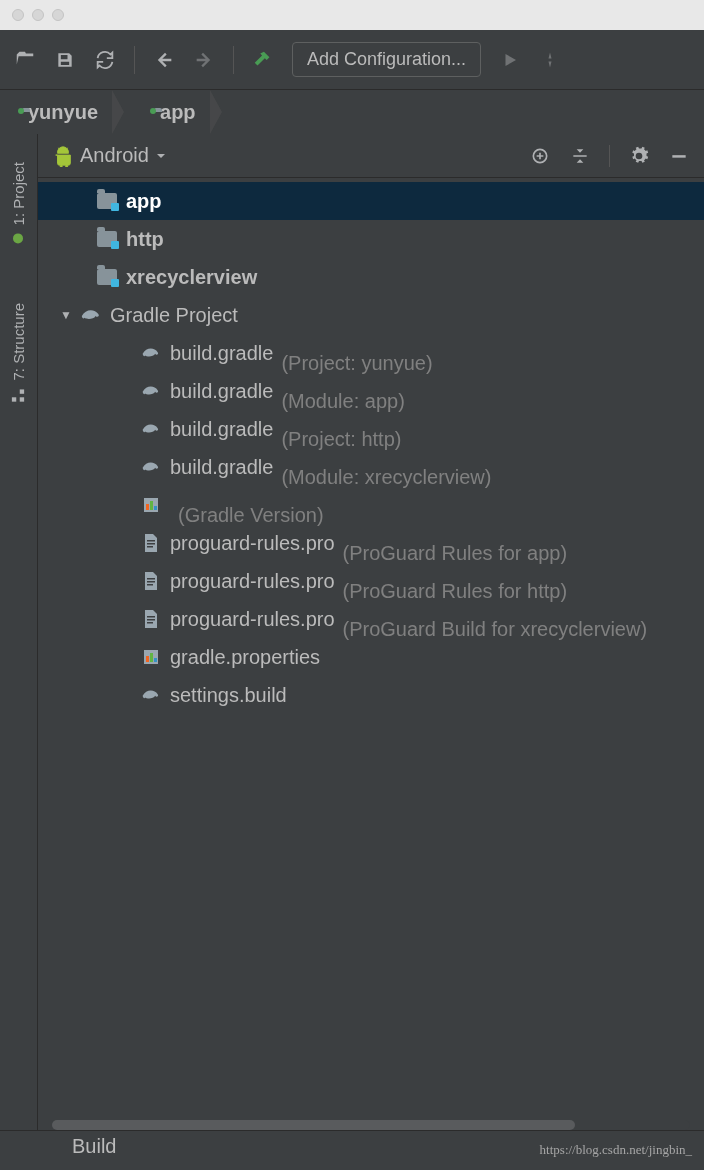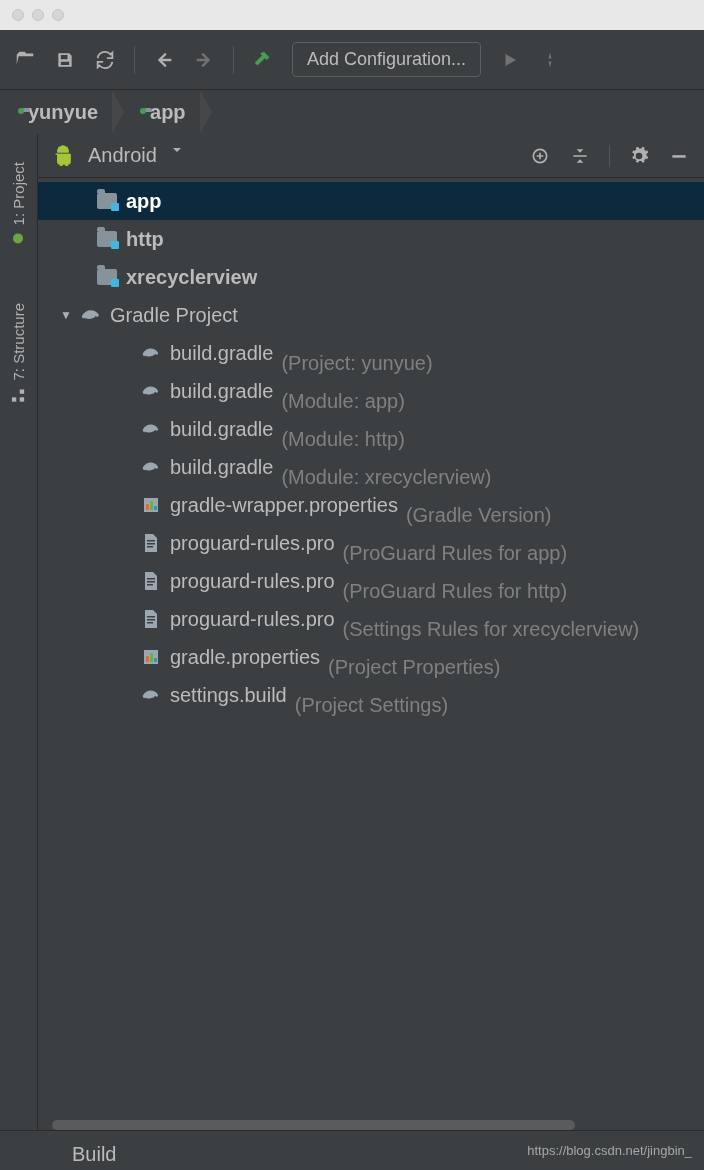--- a/index.html
+++ b/index.html
@@ -8,34 +8,34 @@
   .titlebar { height: 30px; background: #e8e8e8; display: flex; align-items: center; padding-left: 12px; gap: 8px; }
   .traffic-dot { width: 12px; height: 12px; border-radius: 50%; background: #d6d6d6; border: 1px solid #c4c4c4; }
   
   .toolbar { height: 60px; background: #3c3f41; border-bottom: 1px solid #2b2b2b; display: flex; align-items: center; padding: 0 14px; gap: 18px; }
   .toolbar .sep { width: 1px; height: 28px; background: #555; }
   .tb-icon { width: 22px; height: 22px; display: flex; align-items: center; justify-content: center; cursor: pointer; color: #afb1b3; }
   .tb-icon.disabled { opacity: .45; }
   .hammer { color: #499c54; }
   .config-btn { border: 1px solid #5e6060; border-radius: 4px; padding: 6px 14px; font-size: 18px; color: #bbbbbb; cursor: pointer; }
   
-  .breadcrumb { height: 44px; background: #3c3f41; display: flex; align-items: center; padding-left: 12px; gap: 0; }
+  .breadcrumb { height: 44px; background: #3c3f41; display: flex; align-items: center; padding-left: 12px; gap: 10px; }
   .crumb { display: flex; align-items: center; gap: 6px; padding: 4px 10px; font-size: 20px; font-weight: 600; color: #bbbbbb; cursor: pointer; position: relative; }
   .crumb::after { content: ""; width: 0; height: 0; border-top: 22px solid transparent; border-bottom: 22px solid transparent; border-left: 12px solid #555; position: relative; margin-left: 8px; opacity:.4; }
   
   .main { display: flex; height: calc(1170px - 30px - 60px - 44px - 40px); }
   
   .side-tabs { width: 38px; background: #3c3f41; border-right: 1px solid #2b2b2b; display: flex; flex-direction: column; align-items: center; padding-top: 18px; }
   .side-tab { writing-mode: vertical-rl; transform: rotate(180deg); font-size: 15px; color: #afb1b3; padding: 10px 0; cursor: pointer; display: flex; align-items: center; gap: 8px; }
   .side-tab.active::before { content: ""; width: 10px; height: 10px; background: #6ba644; border-radius: 50%; display: inline-block; }
   .side-tab-icon { width: 14px; height: 14px; }
   
   .project-panel { flex: 1; background: #3c3f41; display: flex; flex-direction: column; overflow: hidden; }
   .panel-header { height: 44px; display: flex; align-items: center; padding: 0 14px; border-bottom: 1px solid #2b2b2b; }
-  .view-select { display: flex; gap: 14px; font-size: 20px; color: #bbbbbb; cursor: pointer; }
+  .view-select { display: flex; align-items: center; gap: 6px; font-size: 20px; color: #bbbbbb; cursor: pointer; }
   .android-icon { width: 22px; height: 22px; }
   .panel-header .spacer { flex: 1; }
   .panel-header .hicon { width: 22px; height: 22px; margin-left: 18px; cursor: pointer; color: #afb1b3; display:flex; align-items:center; justify-content:center; }
   .panel-header .sep2 { width: 1px; height: 22px; background: #555; margin-left: 18px; }
   
   .tree { flex: 1; overflow: auto; padding-top: 4px; }
   .tree-row { display: flex; align-items: center; height: 38px; padding-left: 22px; font-size: 20px; color: #bbbbbb; cursor: pointer; white-space: nowrap; }
   .tree-row.selected { background: #0d293e; color: #ffffff; font-weight: 600; }
   .tree-row.bold { font-weight: 600; }
   .tree-row .arrow { width: 20px; color: #afb1b3; font-size: 12px; }
@@ -45,23 +45,23 @@
   .tree-row .meta { color: #808080; margin-left: 8px; margin-top: 20px; }
   
   .folder-icon { width: 20px; height: 16px; background: #87939a; border-radius: 2px; position: relative; }
   .folder-icon::before { content:""; position:absolute; top:-4px; left:0; width:8px; height:4px; background:#87939a; border-radius:2px 2px 0 0; }
   .folder-icon.blue::after { content:""; position:absolute; bottom:-2px; right:-2px; width:8px; height:8px; background:#40b6e0; border-radius:1px; }
   .folder-icon.green::after { content:""; position:absolute; bottom:-2px; right:-2px; width:6px; height:6px; background:#499c54; border-radius:50%; }
   
   .scroll-track { height: 10px; background: #3c3f41; margin: 6px 14px 0; border-radius: 5px; }
   .scroll-thumb { height: 100%; width: 82%; background: #595b5d; border-radius: 5px; }
   
-  .bottom-bar { height: 40px; background: #3c3f41; border-top: 1px solid #2b2b2b; display: flex; align-items: flex-end; padding: 0 14px; }
+  .bottom-bar { height: 40px; background: #3c3f41; border-top: 1px solid #2b2b2b; display: flex; align-items: flex-start; padding: 0 14px; }
   .bottom-tab { font-size: 20px; color: #bbbbbb; padding: 4px 10px; cursor: pointer; }
-  .watermark { position: absolute; bottom: 12px; right: 12px; font-size: 13px; color: #a6a6a6; }
+  .watermark { position: absolute; bottom: 12px; right: 12px; font-size: 13px; color: #a6a6a6; font-family: Liberation Serif, serif; }
 </style>
 </head>
 <body>
 
 <div class="titlebar">
   <div class="traffic-dot"></div>
   <div class="traffic-dot"></div>
   <div class="traffic-dot"></div>
 </div>
 
@@ -221,41 +221,40 @@
           <span>build.gradle</span>
           <span class="meta">(Module: app)</span>
         </div>
         <div class="tree-row depth2">
           <span class="icon">
             <svg width="20" height="16" viewBox="0 0 24 18" fill="#9aa7b0">
               <path d="M2 10c4-8 14-8 18-2 2 3-2 4-3 2-2 4-10 4-12 2-1 2-3 0-3-2z"></path>
             </svg>
           </span>
           <span>build.gradle</span>
-          <span class="meta">(Module: http)</span>
+          <span class="meta">(Project: http)</span>
         </div>
         <div class="tree-row depth2">
           <span class="icon">
             <svg width="20" height="16" viewBox="0 0 24 18" fill="#9aa7b0">
               <path d="M2 10c4-8 14-8 18-2 2 3-2 4-3 2-2 4-10 4-12 2-1 2-3 0-3-2z"></path>
             </svg>
           </span>
           <span>build.gradle</span>
           <span class="meta">(Module: xrecyclerview)</span>
         </div>
         <div class="tree-row depth2">
           <span class="icon">
             <svg width="18" height="18" viewBox="0 0 18 18">
               <rect x="2" y="2" width="14" height="14" fill="#9aa7b0"></rect>
               <rect x="4" y="8" width="3" height="6" fill="#f26522"></rect>
               <rect x="8" y="5" width="3" height="9" fill="#62b543"></rect>
               <rect x="12" y="10" width="3" height="4" fill="#3592c4"></rect>
             </svg>
           </span>
-          <span>gradle-wrapper.properties</span>
           <span class="meta">(Gradle Version)</span>
         </div>
         <div class="tree-row depth2">
           <span class="icon">
             <svg width="16" height="18" viewBox="0 0 16 18" fill="#9aa7b0">
               <path d="M2 0h8l4 4v14H2V0z"></path>
               <rect x="4" y="6" width="8" height="1.5" fill="#3c3f41"></rect>
               <rect x="4" y="9" width="8" height="1.5" fill="#3c3f41"></rect>
               <rect x="4" y="12" width="6" height="1.5" fill="#3c3f41"></rect>
             </svg>
@@ -278,42 +277,40 @@
         <div class="tree-row depth2">
           <span class="icon">
             <svg width="16" height="18" viewBox="0 0 16 18" fill="#9aa7b0">
               <path d="M2 0h8l4 4v14H2V0z"></path>
               <rect x="4" y="6" width="8" height="1.5" fill="#3c3f41"></rect>
               <rect x="4" y="9" width="8" height="1.5" fill="#3c3f41"></rect>
               <rect x="4" y="12" width="6" height="1.5" fill="#3c3f41"></rect>
             </svg>
           </span>
           <span>proguard-rules.pro</span>
-          <span class="meta">(Settings Rules for xrecyclerview)</span>
+          <span class="meta">(ProGuard Build for xrecyclerview)</span>
         </div>
         <div class="tree-row depth2">
           <span class="icon">
             <svg width="18" height="18" viewBox="0 0 18 18">
               <rect x="2" y="2" width="14" height="14" fill="#9aa7b0"></rect>
               <rect x="4" y="8" width="3" height="6" fill="#f26522"></rect>
               <rect x="8" y="5" width="3" height="9" fill="#62b543"></rect>
               <rect x="12" y="10" width="3" height="4" fill="#3592c4"></rect>
             </svg>
           </span>
           <span>gradle.properties</span>
-          <span class="meta">(Project Properties)</span>
         </div>
         <div class="tree-row depth2">
           <span class="icon">
             <svg width="20" height="16" viewBox="0 0 24 18" fill="#9aa7b0">
               <path d="M2 10c4-8 14-8 18-2 2 3-2 4-3 2-2 4-10 4-12 2-1 2-3 0-3-2z"></path>
             </svg>
           </span>
           <span>settings.build</span>
-          <span class="meta">(Project Settings)</span>
         </div>
       </div>
 
     <div class="scroll-track">
       <div class="scroll-thumb"></div>
     </div>
   </div>
 </div>
 
 <div class="bottom-bar">

